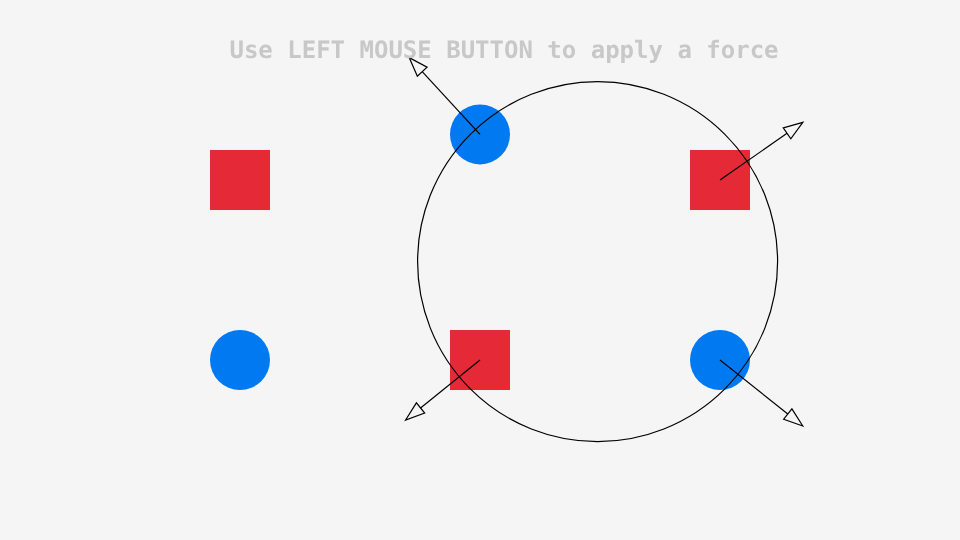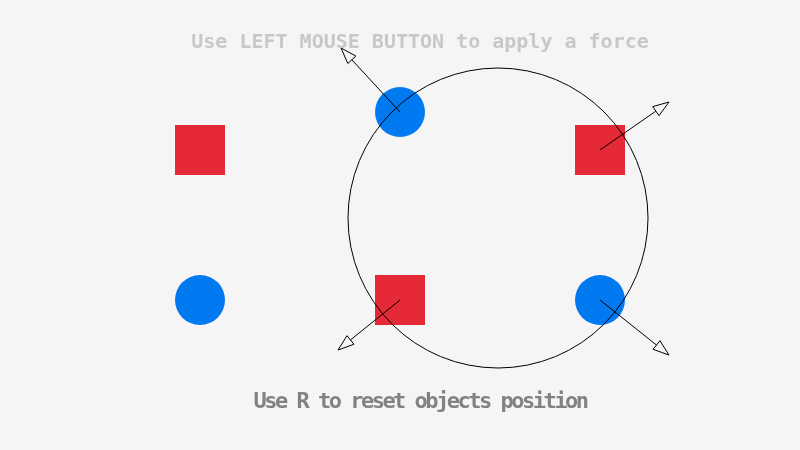--- a/index.html
+++ b/index.html
@@ -63,14 +63,13 @@
       <g>
         <line x1="400" y1="300" x2="350.45460863160525" y2="339.9559607809635" stroke="#000000" stroke-width="1"></line>
         <polygon points="338,350 347.0019701500615,335.6746890638492 353.907247113149,344.2372324980778" fill="none" stroke="#000000" stroke-width="1"></polygon>
       </g>
       <g>
         <line x1="600" y1="300" x2="656.4884281664654" y2="345.0270079587767" stroke="#000000" stroke-width="1"></line>
         <polygon points="669,355 653.0602121522949,349.32786077655425 659.9166441806359,340.7261551409992" fill="none" stroke="#000000" stroke-width="1"></polygon>
       </g>
     </svg>
   <div class="instruction top">Use LEFT MOUSE BUTTON to apply a force</div>
-  <div class="instruction bottom">Use R to reset objects position</div>
 </div>
 
 </body></html>

